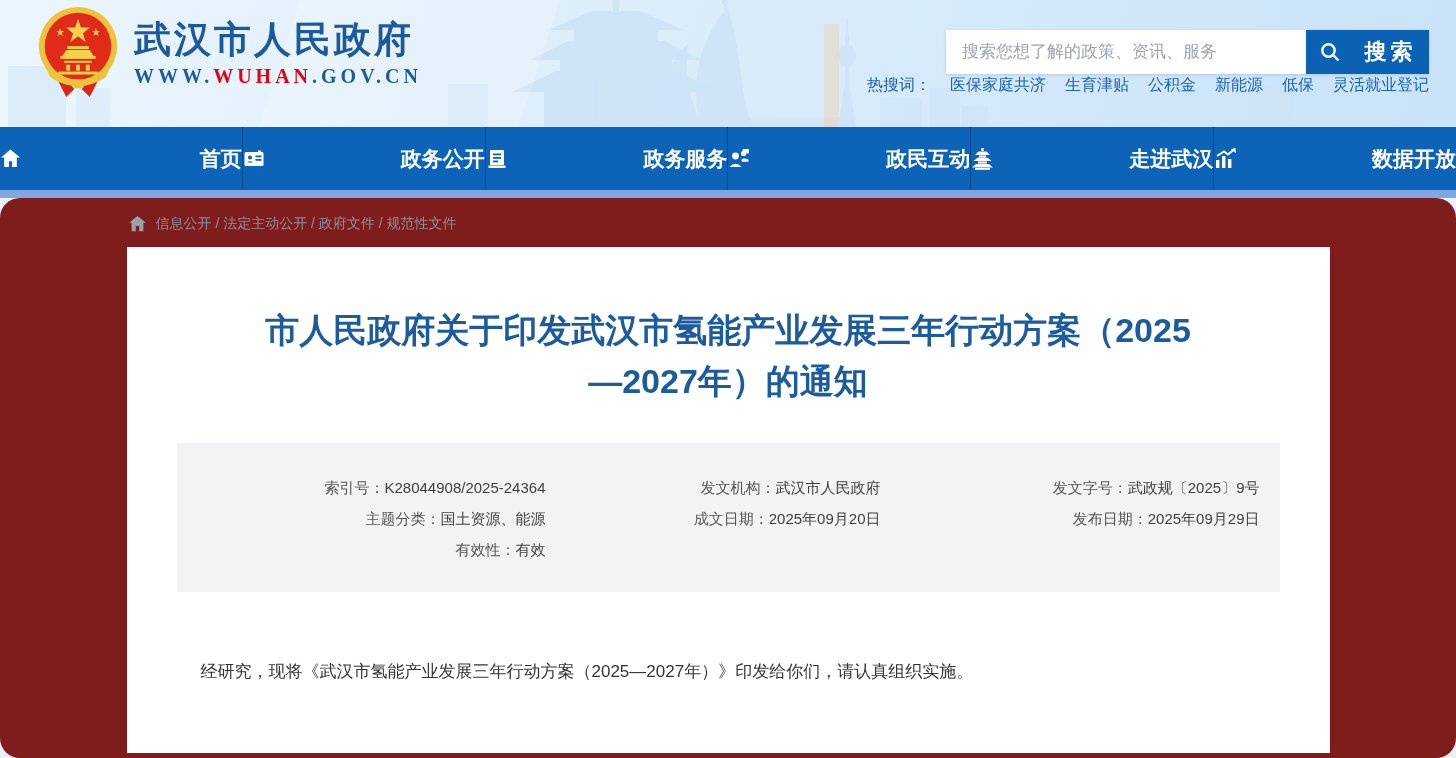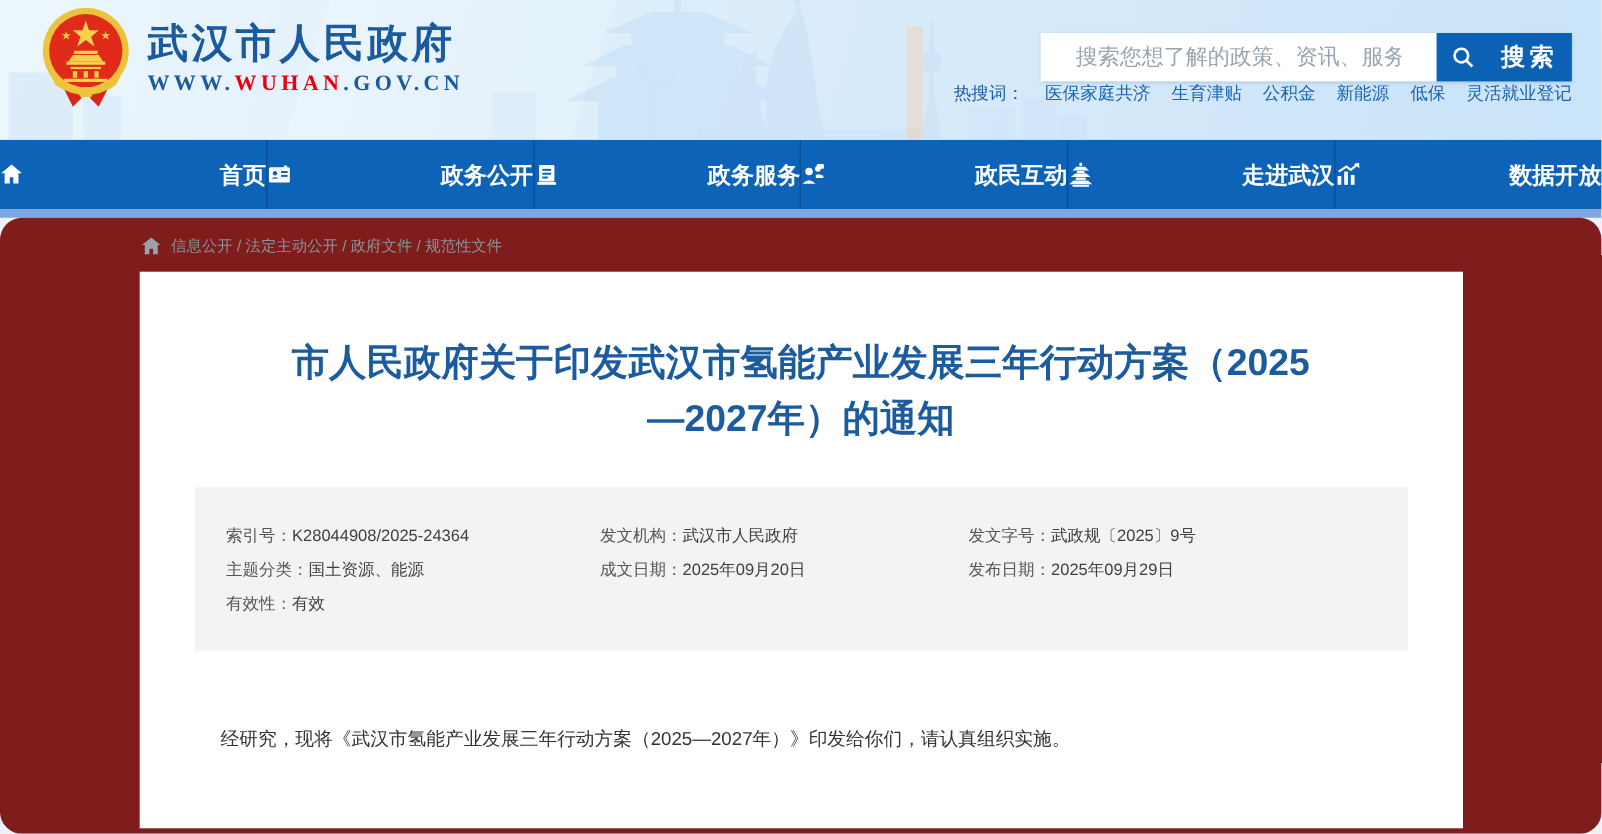--- a/index.html
+++ b/index.html
@@ -13,21 +13,21 @@
   .logo-wrap { position:absolute; left:36px; top:5px; display:flex; align-items:center; gap:14px; z-index:2; }
   .emblem { width:84px; height:94px; }
   .site-text { display:flex; flex-direction:column; }
   .site-name { font-size:37px; font-weight:bold; color:#1b5a9d; letter-spacing:3px; line-height:46px; }
   .site-url { font-family:"Liberation Serif","DejaVu Serif",serif; font-size:20px; font-weight:bold;
     color:#1b5a9d; letter-spacing:4px; margin-top:2px; }
   .site-url .red { color:#e60012; }
 
   .search-wrap { position:absolute; top:30px; right:27px; width:483px; z-index:2; }
   .search-row { display:flex; height:44px; box-shadow:0 1px 3px rgba(30,80,140,.18); }
-  .search-input { flex:1; border:none; outline:none; padding:0 32px; font-size:20px; color:#333;
+  .search-input { flex:1; border:none; outline:none; padding:0 16px; font-size:17px; color:#333;
     font-family:"Liberation Sans","DejaVu Sans",sans-serif; }
   .search-input::placeholder { color:#9aa4ae; }
   .search-btn { width:123px; background:#0b62b4; color:#fff; border:none; font-size:22px; font-weight:bold;
     display:flex; align-items:center; justify-content:center; gap:24px; cursor:pointer; letter-spacing:4px;
     font-family:Liberation Sans, sans-serif; }
   .hot-row { margin-top:1px; display:flex; justify-content:flex-end; align-items:flex-end;
     gap:19px; font-size:16px; white-space:nowrap; }
   .hot-label { color:#1f5da6; }
   .hot-link { color:#1c63b0; text-decoration:none; cursor:pointer; }
 
@@ -42,21 +42,21 @@
   .page { background:#7f1d1d; height:560px;border-radius:20px; }
   .breadcrumb { width:1203px; margin:0 auto; padding:17px 0 14px 2px; display:flex; align-items:center;
     gap:10px; color:#8b919c; font-size:14px; }
   .card { width:1203px; margin:0 auto; background:#fff; padding:58px 0 40px; min-height:506px; }
 
   .doc-title { width:1040px; margin:0 auto; text-align:center; color:#1c5c9e;
     font-size:34px; font-weight:bold; line-height:51px; }
 
   .meta-box { margin:36px 50px 0; background:#f2f3f5; padding:34px 20px 32px 29px;
     display:grid; grid-template-columns:340px 335px 1fr; row-gap:10px;
-    font-size:15px; color:#4a4a4a; line-height:21px; }
+    font-size:15px; color:#4a4a4a; line-height:21px;text-align:right; }
   .meta-label { color:#555; }
   .meta-value { color:#3f3f3f; }
 
   .doc-body { margin:58px 40px 0; font-size:17px; color:#333; line-height:44px; }
   .doc-body p.indent { text-indent:2em; }
 
   .icon { display:inline-flex; align-items:center; justify-content:center; }
 </style>
 </head>
 <body>

